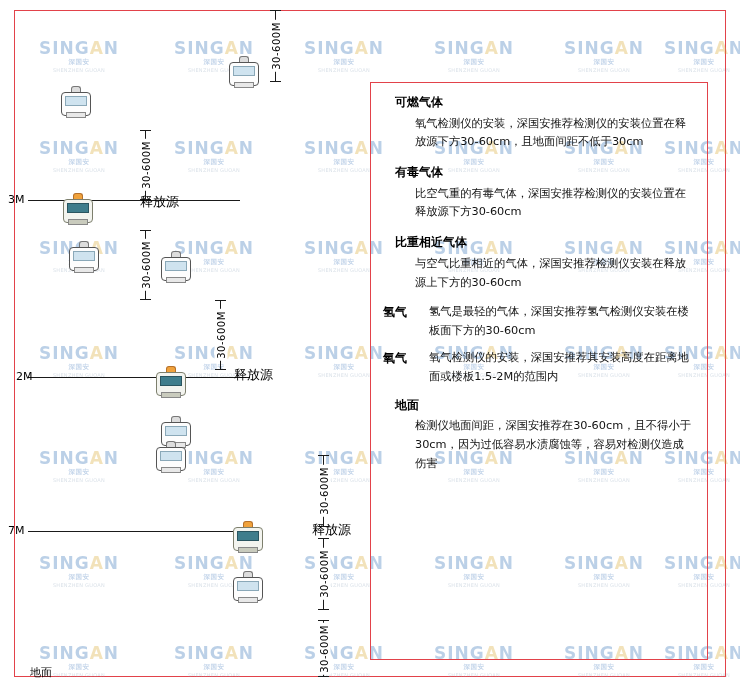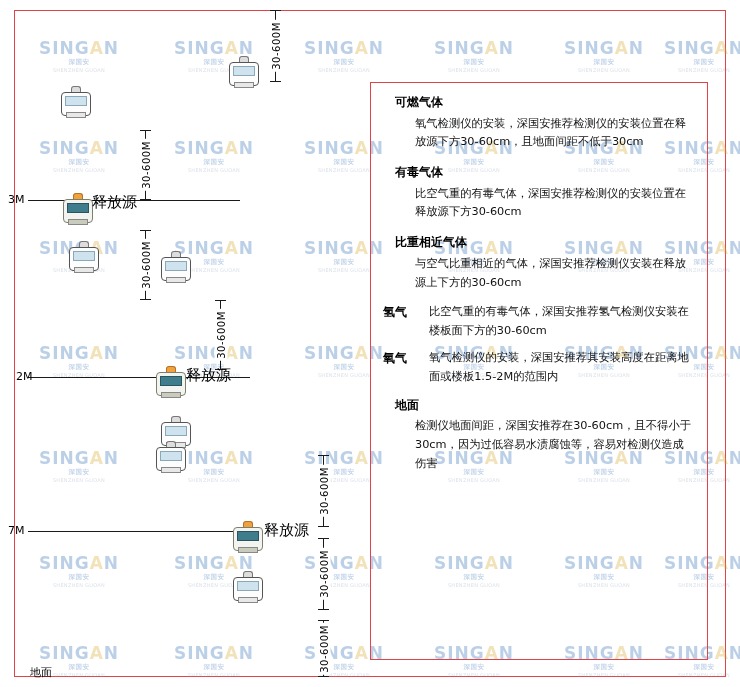--- a/index.html
+++ b/index.html
@@ -170,23 +170,24 @@
     border: 1px solid #888;
   }
   .detector.colored .body { background: #f3f4ef; border-color: #7d7f6d; }
   .detector.colored .lamp { background: #f0a23c; border-color: #b5702a; }
   .detector.colored .screen { background: #3f7d8c; border-color: #2a5560; }
   .detector.colored .base { background: #c9cbbd; }
 
   
   .src-label {
     position: absolute;
-    font-size: 15px;
+    font-size: 13px;
     color: #000;
     white-space: nowrap;
+    padding-left: 48px;
   }
 
   
   .wm {
     position: absolute;
     width: 88px;
     text-align: center;
     opacity: 0.32;
     pointer-events: none;
     user-select: none;
@@ -559,21 +560,21 @@
       <div class="sec-block">
         <div class="sec-title">有毒气体</div>
         <div class="sec-body last">比空气重的有毒气体，深国安推荐检测仪的安装位置在释放源下方30-60cm</div>
       </div>
       <div class="sec-block">
         <div class="sec-title">比重相近气体</div>
         <div class="sec-body last">与空气比重相近的气体，深国安推荐检测仪安装在释放源上下方的30-60cm</div>
       </div>
       <div class="sec-inline">
         <div class="sec-title">氢气</div>
-        <div class="sec-body">比空气重的有毒气体，深国安推荐氢气检测仪安装在楼板面下方的30-60cm</div>
+        <div class="sec-body">氢气是最轻的气体，深国安推荐氢气检测仪安装在楼板面下方的30-60cm</div>
       </div>
       <div class="sec-inline">
         <div class="sec-title">氧气</div>
         <div class="sec-body">氧气检测仪的安装，深国安推荐其安装高度在距离地面或楼板1.5-2M的范围内</div>
       </div>
       <div class="sec-block">
         <div class="sec-title">地面</div>
         <div class="sec-body last">检测仪地面间距，深国安推荐在30-60cm，且不得小于30cm，因为过低容易水渍腐蚀等，容易对检测仪造成伤害</div>
       </div>
     </div>

